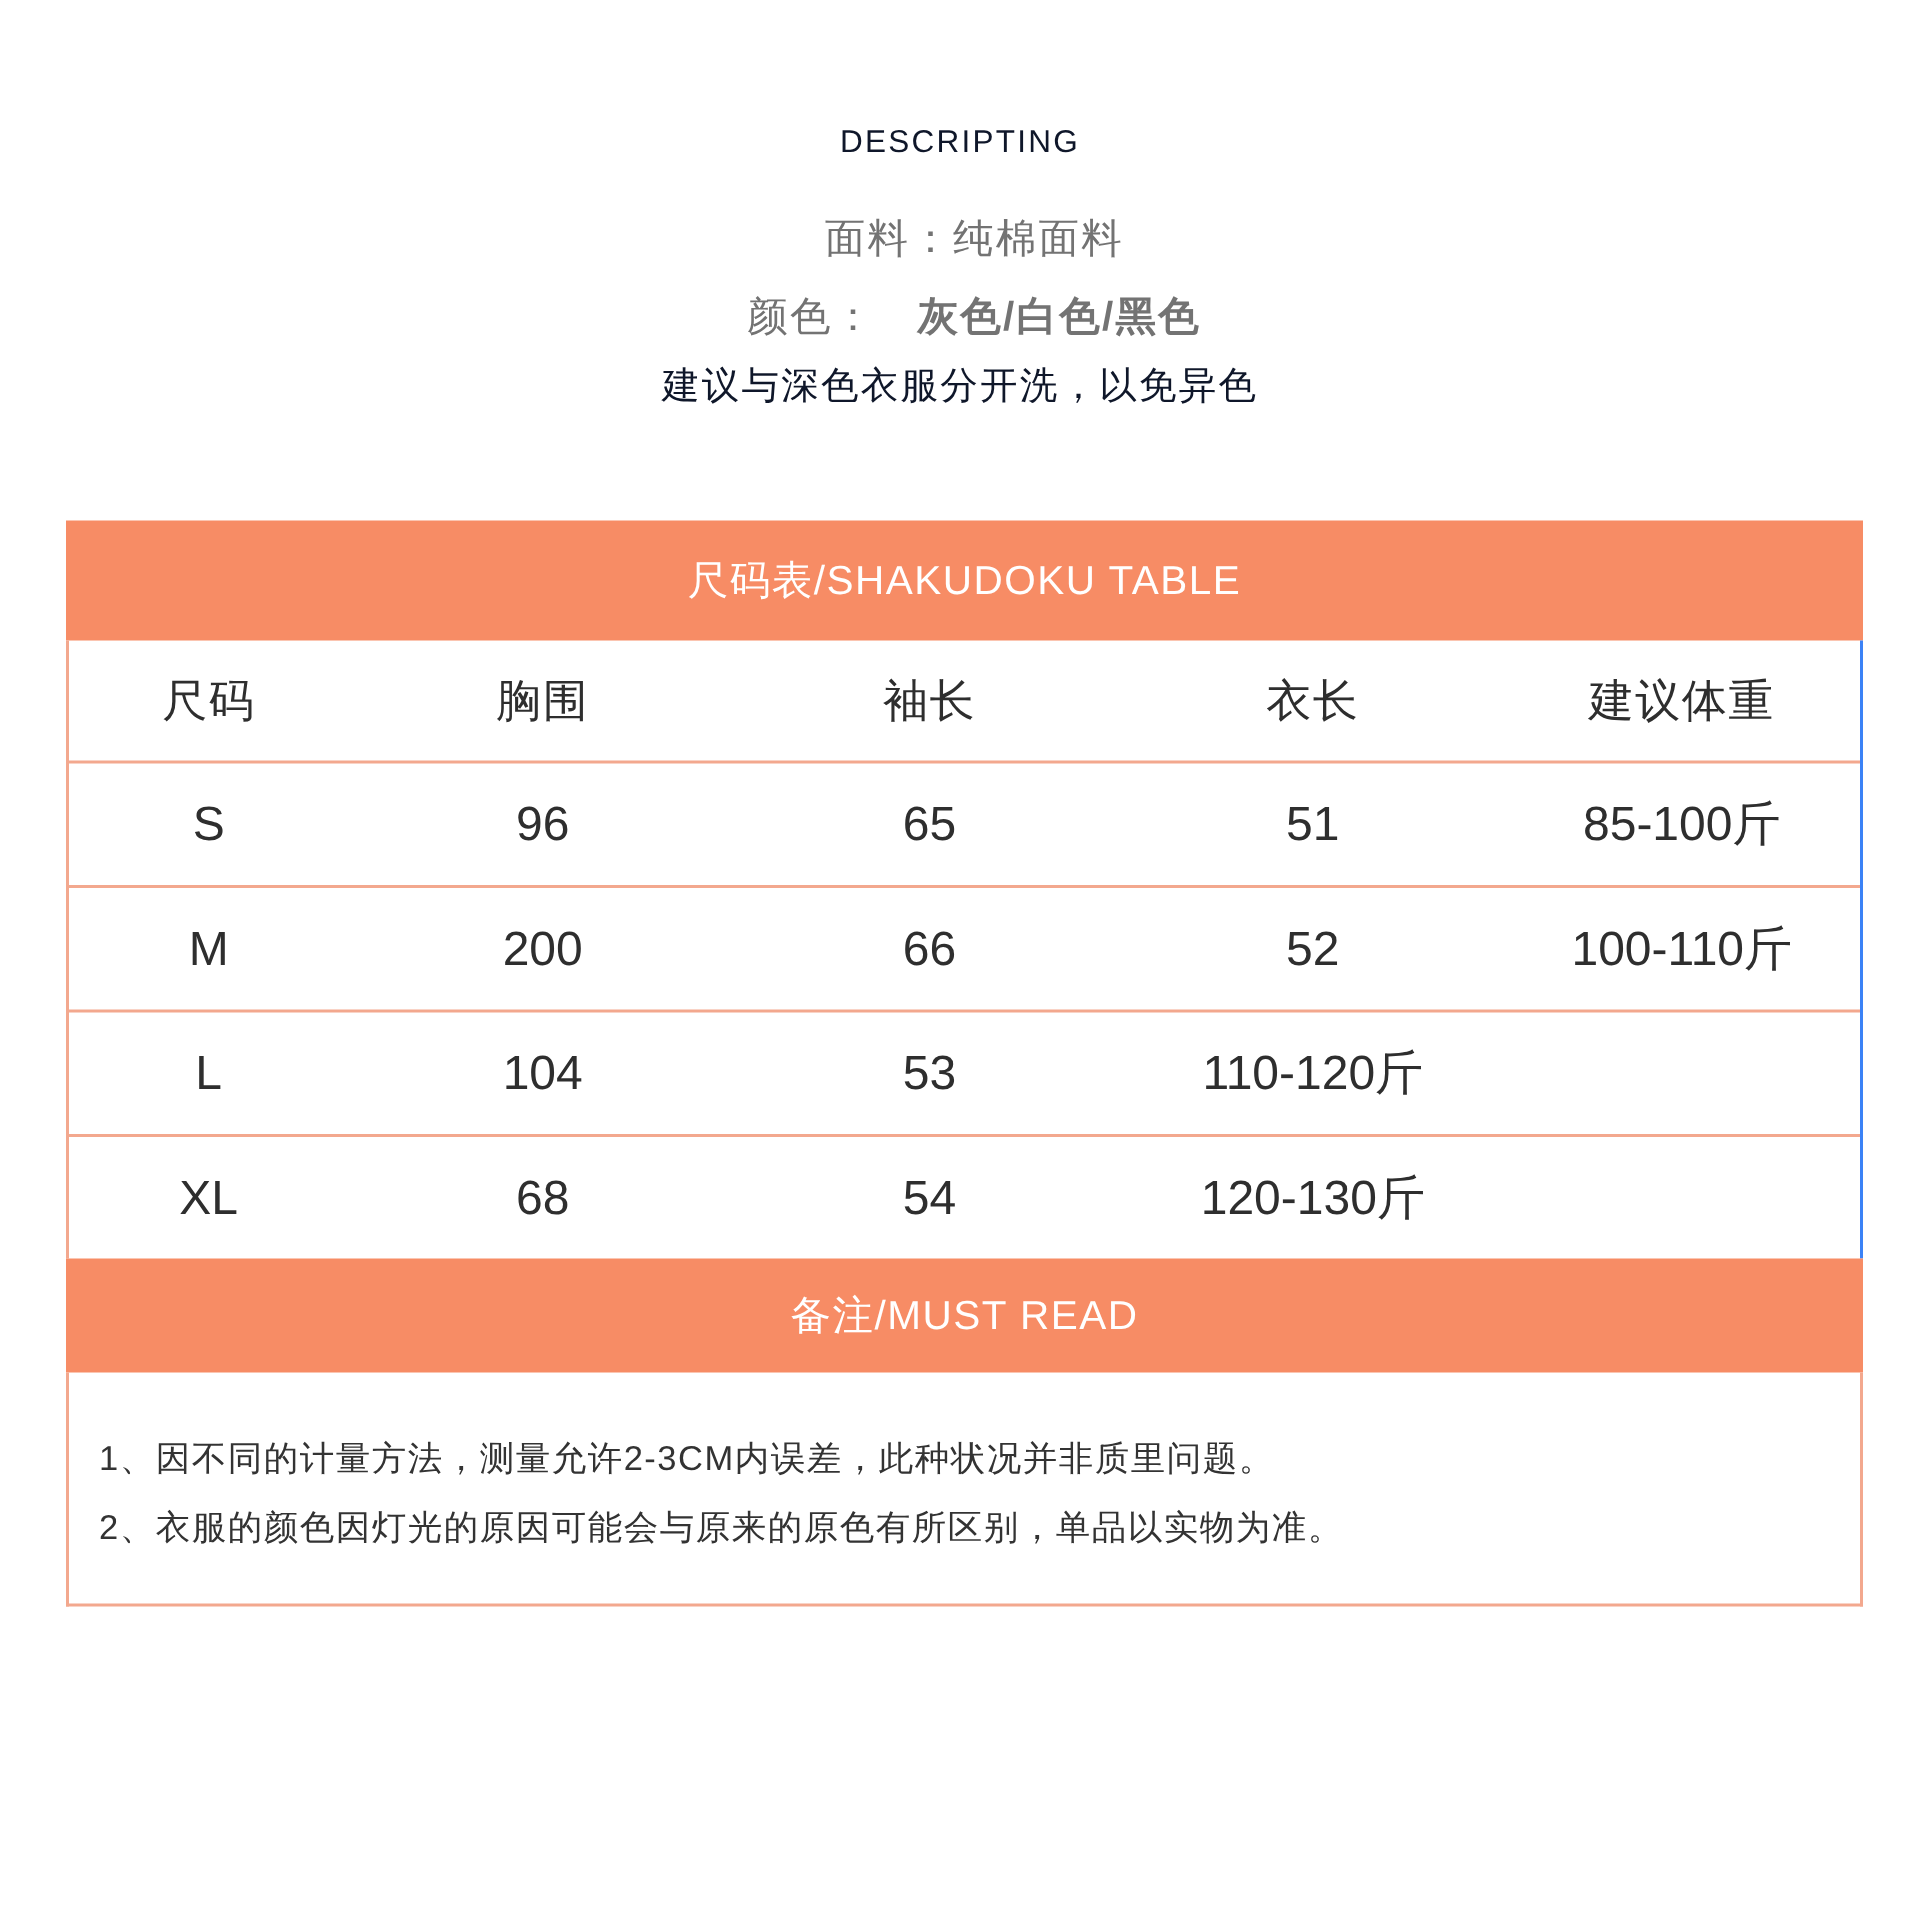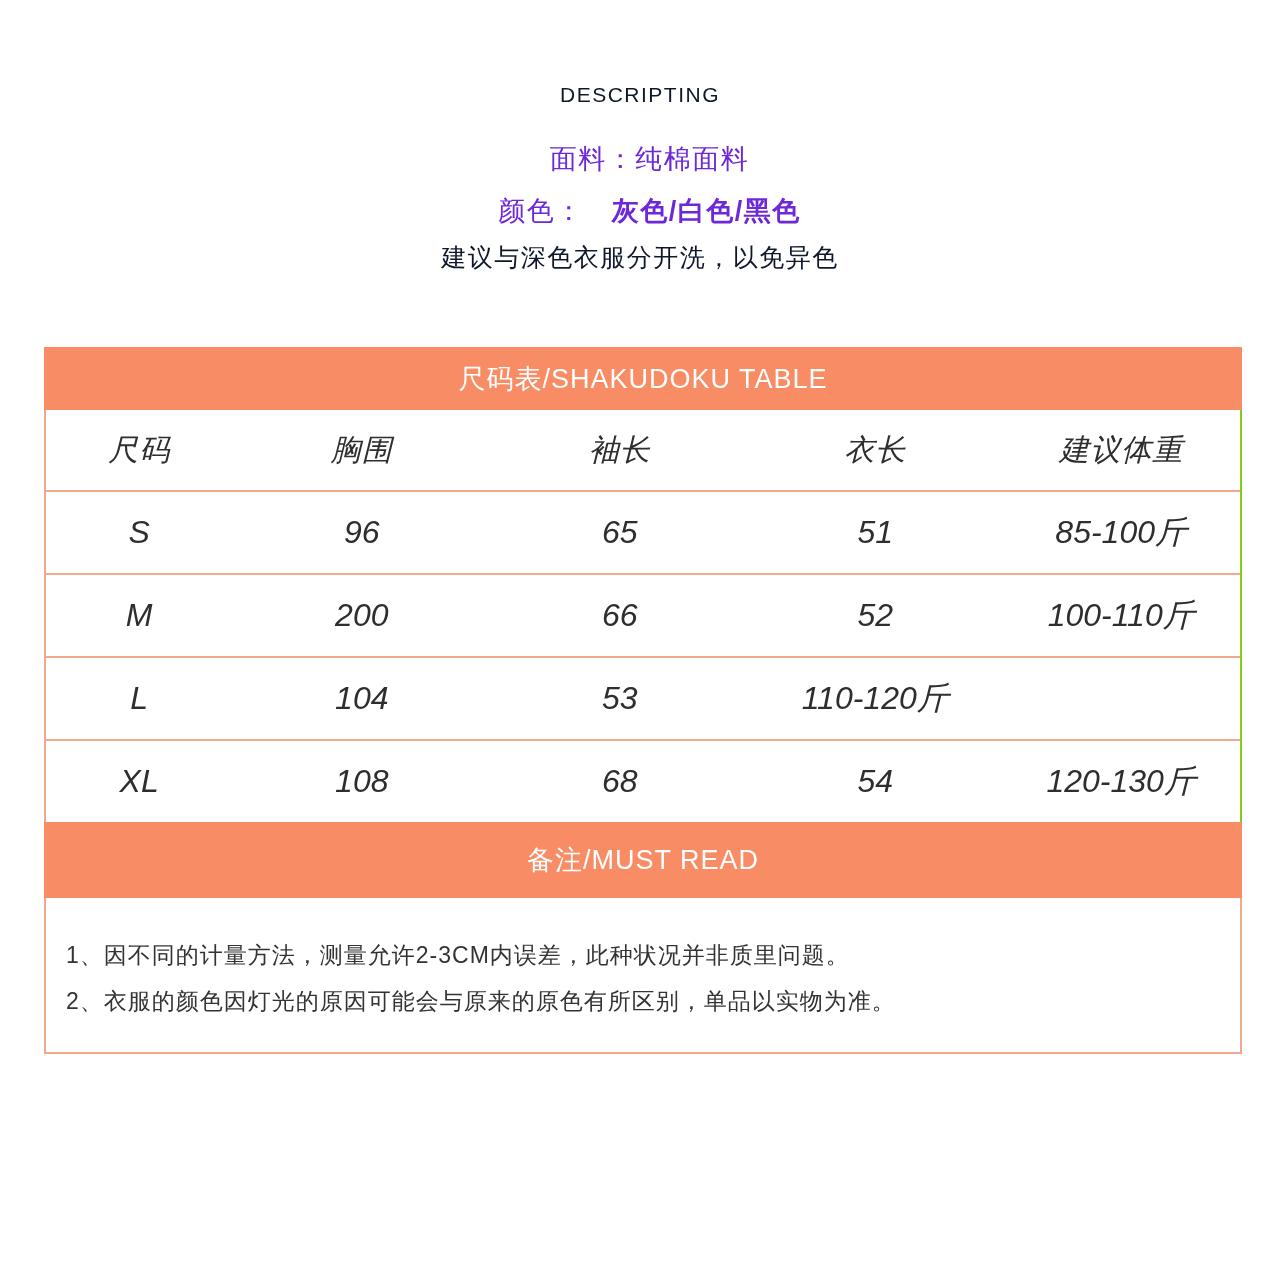--- a/index.html
+++ b/index.html
@@ -19,21 +19,21 @@
     font-size: 21px;
     line-height: 20px;
     letter-spacing: 1.5px;
     color: #0f172a;
   }
   .spec-line {
     margin-top: 40px;
     font-size: 27px;
     line-height: 28px;
     letter-spacing: 1.5px;
-    color: #6d28d9;
+    color: #737373;
     padding-left: 19px;
   }
   .spec-line.second { margin-top: 24px; }
   .spec-line .spec-value.gapped { margin-left: 28px; font-weight: bold; }
 
   .wash-title {
     margin-top: 70px;
     font-size: 25px;
     line-height: 25px;
     letter-spacing: 2px;
@@ -46,35 +46,34 @@
     letter-spacing: 1.5px;
     color: #0f172a;
   }
 
   
   .size-card {
     width: 1198px;
     margin: 77px 0 0 44px;
   }
   .banner {
-    height: 63px;
+    height: 80px;
     background: #f78c65;
     color: #ffffff;
     display: flex;
     align-items: center;
     justify-content: center;
     font-size: 27px;
     letter-spacing: 1px;
   }
   .banner.must-read { height: 76px; }
 
   .table-body {
     border-left: 2px solid #f3a88e;
-    border-right: 2px solid #84cc16;
-    font-style: italic;
+    border-right: 2px solid #3b82f6;
   }
   .grid-row {
     display: grid;
     grid-template-columns: 15.6% 21.7% 21.5% 21.3% 19.9%;
     align-items: center;
     text-align: center;
   }
   .thead-row {
     height: 80px;
     font-size: 30px;
@@ -147,21 +146,20 @@
 
     <div class="grid-row data-row">
       <div class="cell">L</div>
       <div class="cell">104</div>
       <div class="cell">53</div>
       <div class="cell">110-120斤</div>
     </div>
 
     <div class="grid-row data-row">
       <div class="cell">XL</div>
-      <div class="cell">108</div>
       <div class="cell">68</div>
       <div class="cell">54</div>
       <div class="cell">120-130斤</div>
     </div>
   </div>
 
   <div class="banner must-read">备注/MUST READ</div>
 
   <div class="notes-box">
     <div class="note-line">1、因不同的计量方法，测量允许2-3CM内误差，此种状况并非质里问题。</div>

